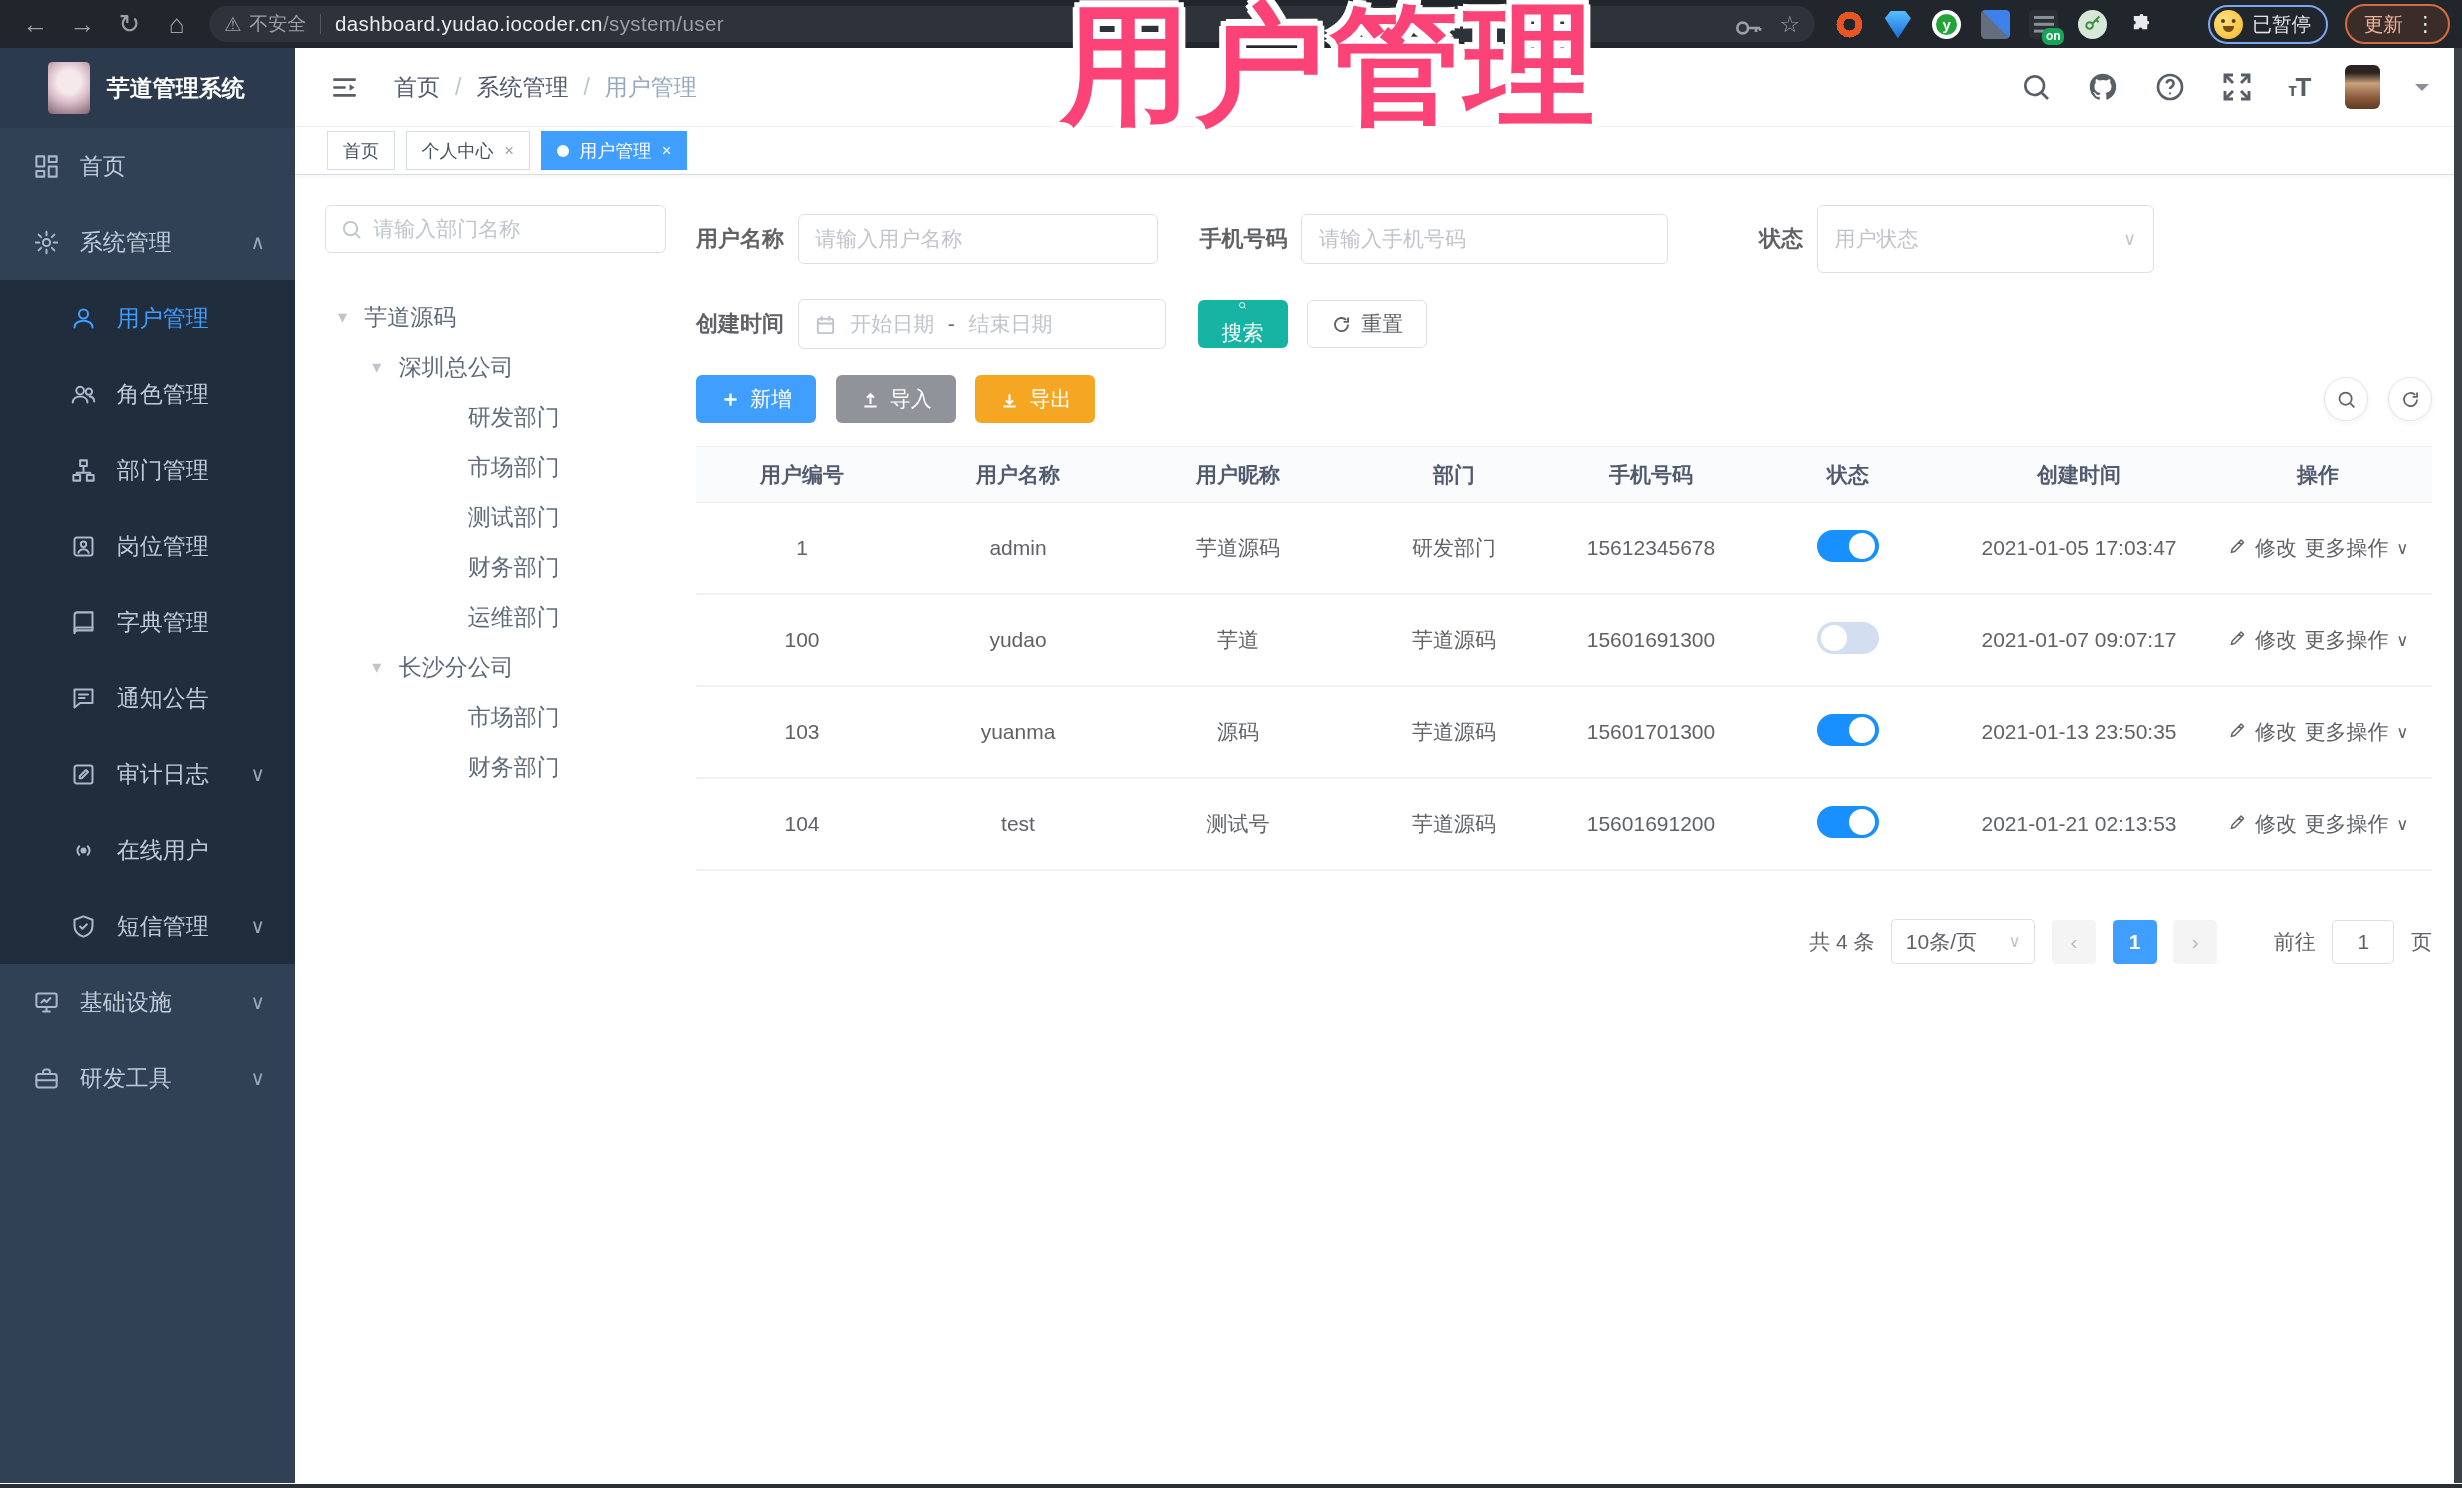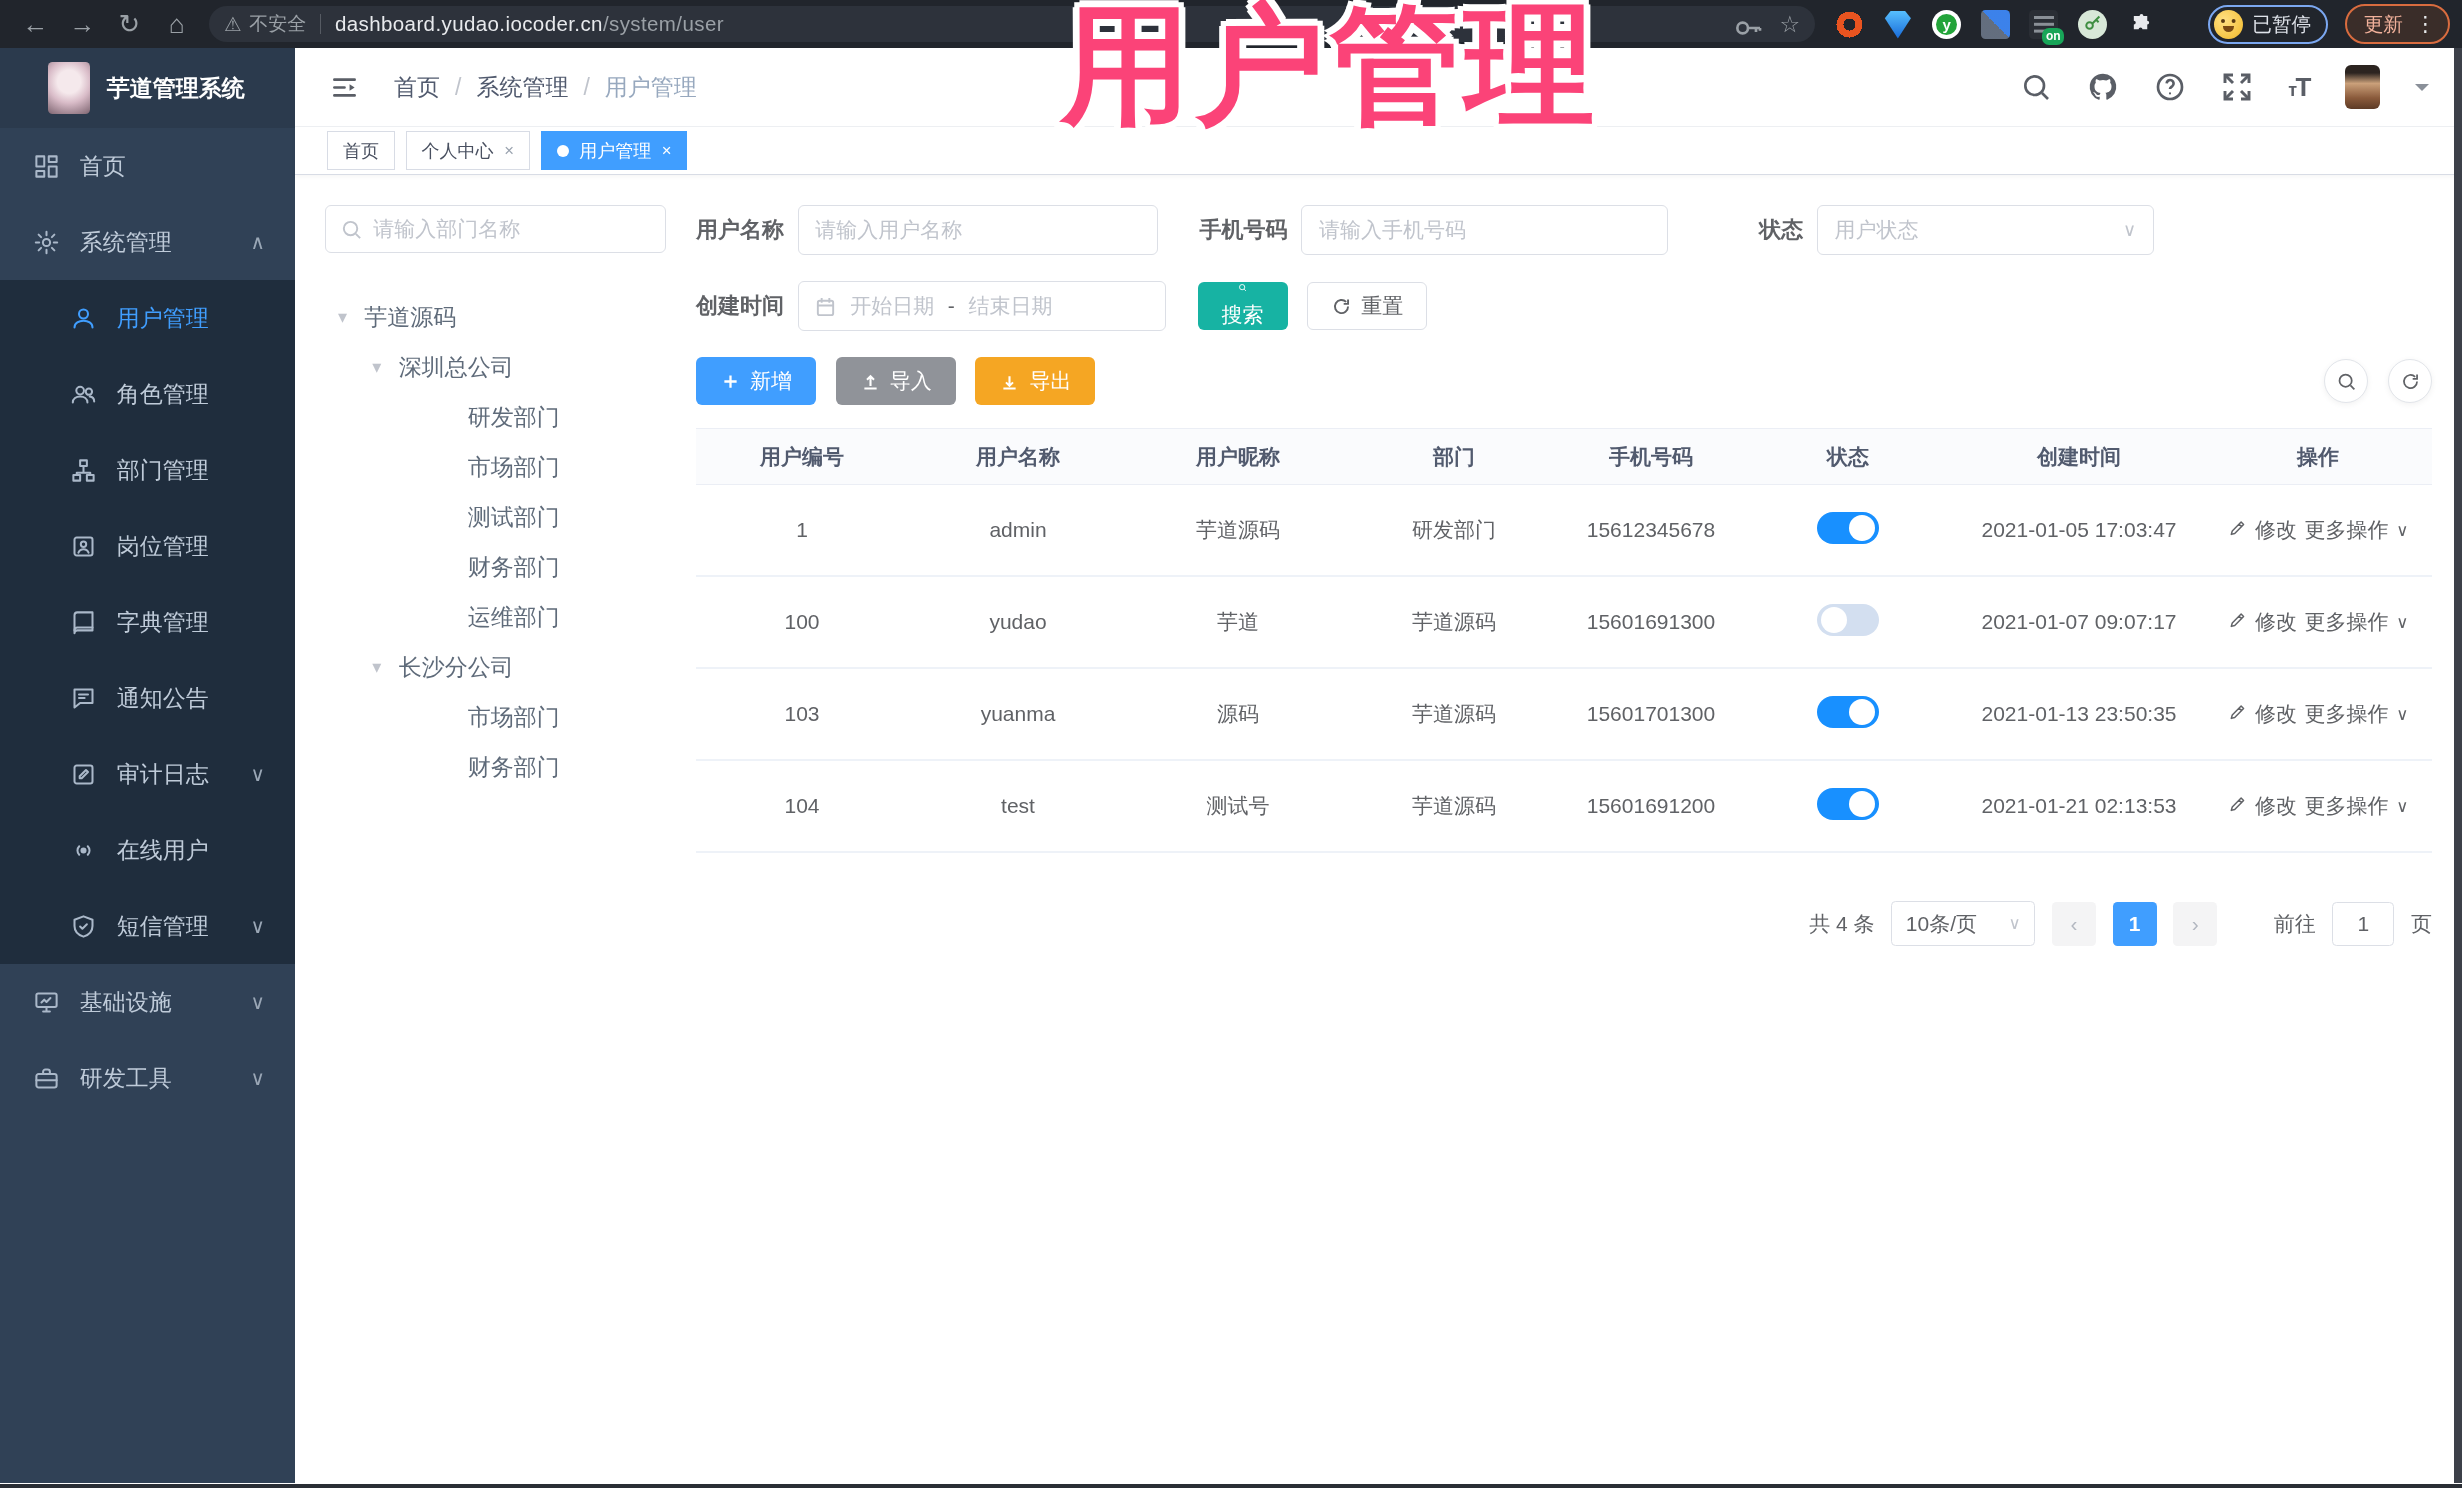--- a/index.html
+++ b/index.html
@@ -98,21 +98,21 @@
   .tree-node.lvl0 { padding-left:7.6px; }
   .tree-node.lvl1 { padding-left:42px; }
   .tree-node.lvl2 { padding-left:111px; }
 
   .work-area { flex:1; }
   .f-row { display:flex; align-items:center; margin-bottom:26px; }
   .f-label { font-size:22px; font-weight:bold; color:#606266; margin-right:13.6px; white-space:nowrap; }
   .f-input { height:50px; border:1.5px solid #dcdfe6; border-radius:6px; padding:0 16.7px; font-size:21px; color:#606266; font-family:inherit; outline:none; }
   .f-input::placeholder { color:#c0c4cc; }
   .gap { width:42px; }
-  .sel { display:flex; align-items:center; justify-content:space-between; height:50px; border:1.5px solid #dcdfe6; border-radius:6px; padding:0 16.7px; color:#c0c4cc; font-size:21px; cursor:pointer; }
+  .sel { display:flex; align-items:center; justify-content:space-between; height:68px; border:1.5px solid #dcdfe6; border-radius:6px; padding:0 16.7px; color:#c0c4cc; font-size:21px; cursor:pointer; }
   .sel .sv { color:#c0c4cc; }
   .sel .caret { color:#c0c4cc; font-size:18px; }
   .date-range { width:368px; height:50px; border:1.5px solid #dcdfe6; border-radius:6px; display:flex; align-items:center; padding:0 15px; gap:13.6px; color:#c0c4cc; font-size:21px; }
   .date-range svg { width:23px; height:23px; color:#c0c4cc; flex:0 0 auto; }
   .date-range .sep { color:#606266; }
   .btn { height:48px; border-radius:6px; display:inline-flex; align-items:center; gap:9px; padding:0 23px; font-size:21px; cursor:pointer; border:1.5px solid transparent; }
   .btn svg { width:21px; height:21px; }
   .btn-search { background:#17b3a3; color:#fff;flex-direction:column; }
   .btn-plain { background:#fff; color:#606266; border-color:#dcdfe6; }
   .btn-add { background:#409eff; color:#fff; }

